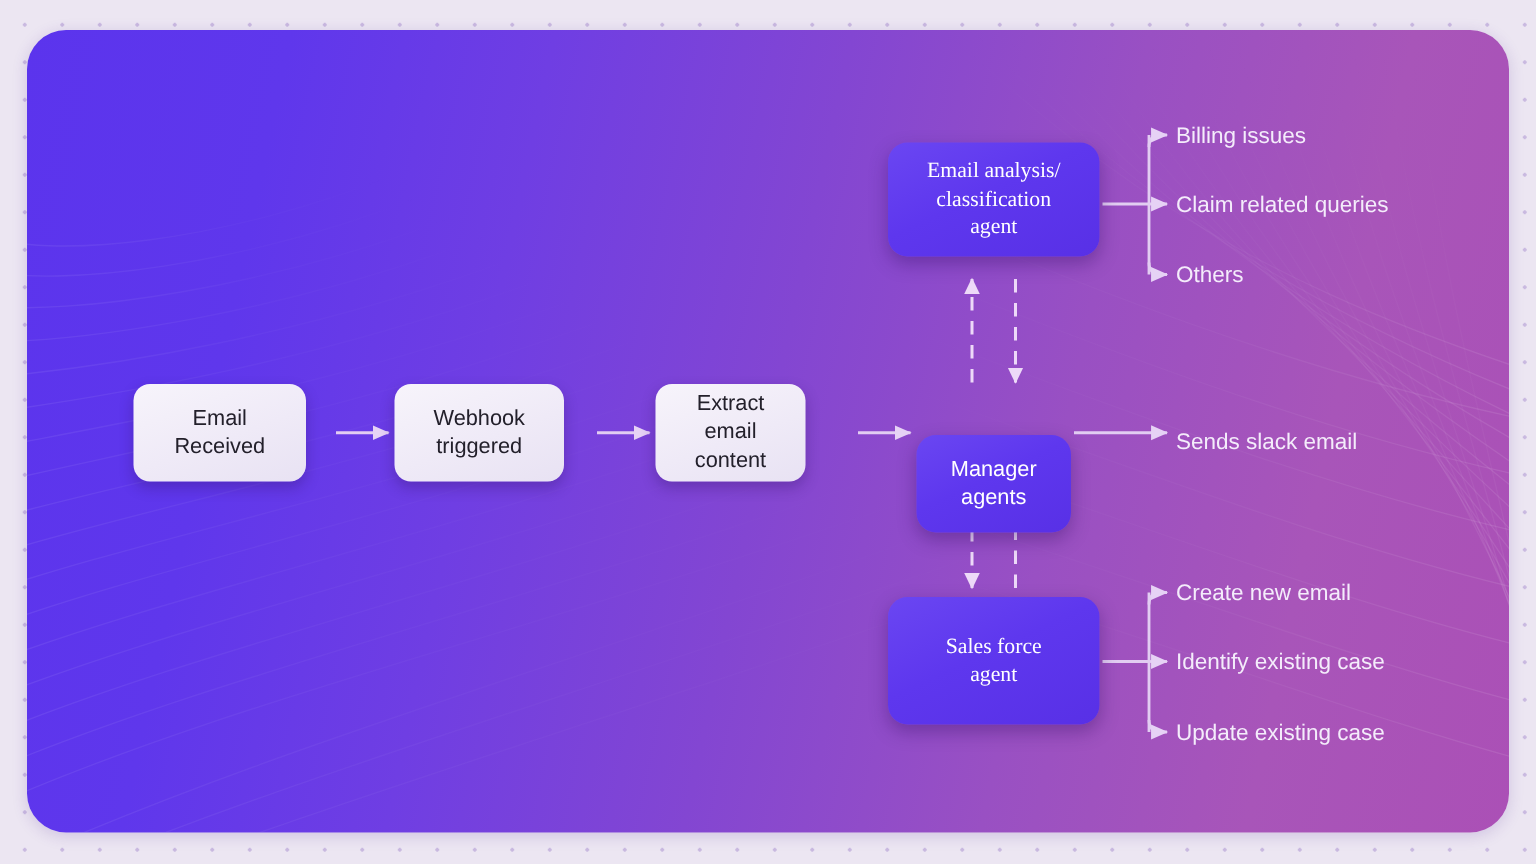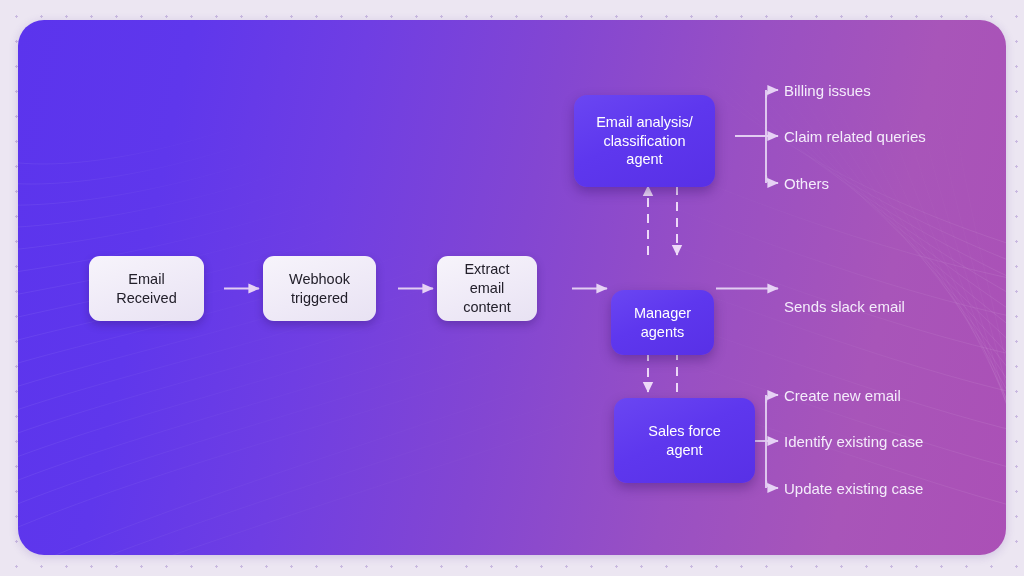--- a/index.html
+++ b/index.html
@@ -205,35 +205,35 @@
   </div>
 
   <div class="node white" style="left:71px; top:236px; width:115px; height:65px;">
     <span class="node-label">Email<br>Received</span>
   </div>
 
   <div class="node white" style="left:419px; top:236px; width:100px; height:65px;">
     <span class="node-label">Extract email<br>content</span>
   </div>
 
-  <div class="node purple" style="left:556px; top:75px; width:141px; height:92px;">
+  <div class="node purple" style="left:574px; top:75px; width:141px; height:76px;font-family:Liberation Serif, serif;">
     <span class="node-label">Email analysis/<br>classification<br>agent</span>
   </div>
 
   <div class="node purple" style="left:593px; top:236px; width:103px; height:65px;margin-top:34px;">
     <span class="node-label">Manager<br>agents</span>
   </div>
 
-  <div class="node purple" style="left:596px; top:378px; width:141px; height:85px;">
+  <div class="node purple" style="left:574px; top:378px; width:141px; height:85px;font-family:Liberation Serif, serif;">
     <span class="node-label">Sales force<br>agent</span>
   </div>
 
   <div class="outcome" style="left:766px; top:63px;">Billing issues</div>
   <div class="outcome" style="left:766px; top:109px;">Claim related queries</div>
   <div class="outcome" style="left:766px; top:156px;">Others</div>
 
-  <div class="outcome" style="left:766px; top:279px;">Sends slack email</div>
+  <div class="outcome" style="left:766px; top:267px;">Sends slack email</div>
 
   <div class="outcome" style="left:766px; top:368px;">Create new email</div>
   <div class="outcome" style="left:766px; top:414px;">Identify existing case</div>
   <div class="outcome" style="left:766px; top:461px;">Update existing case</div>
 
 </div>
 
 </body></html>

